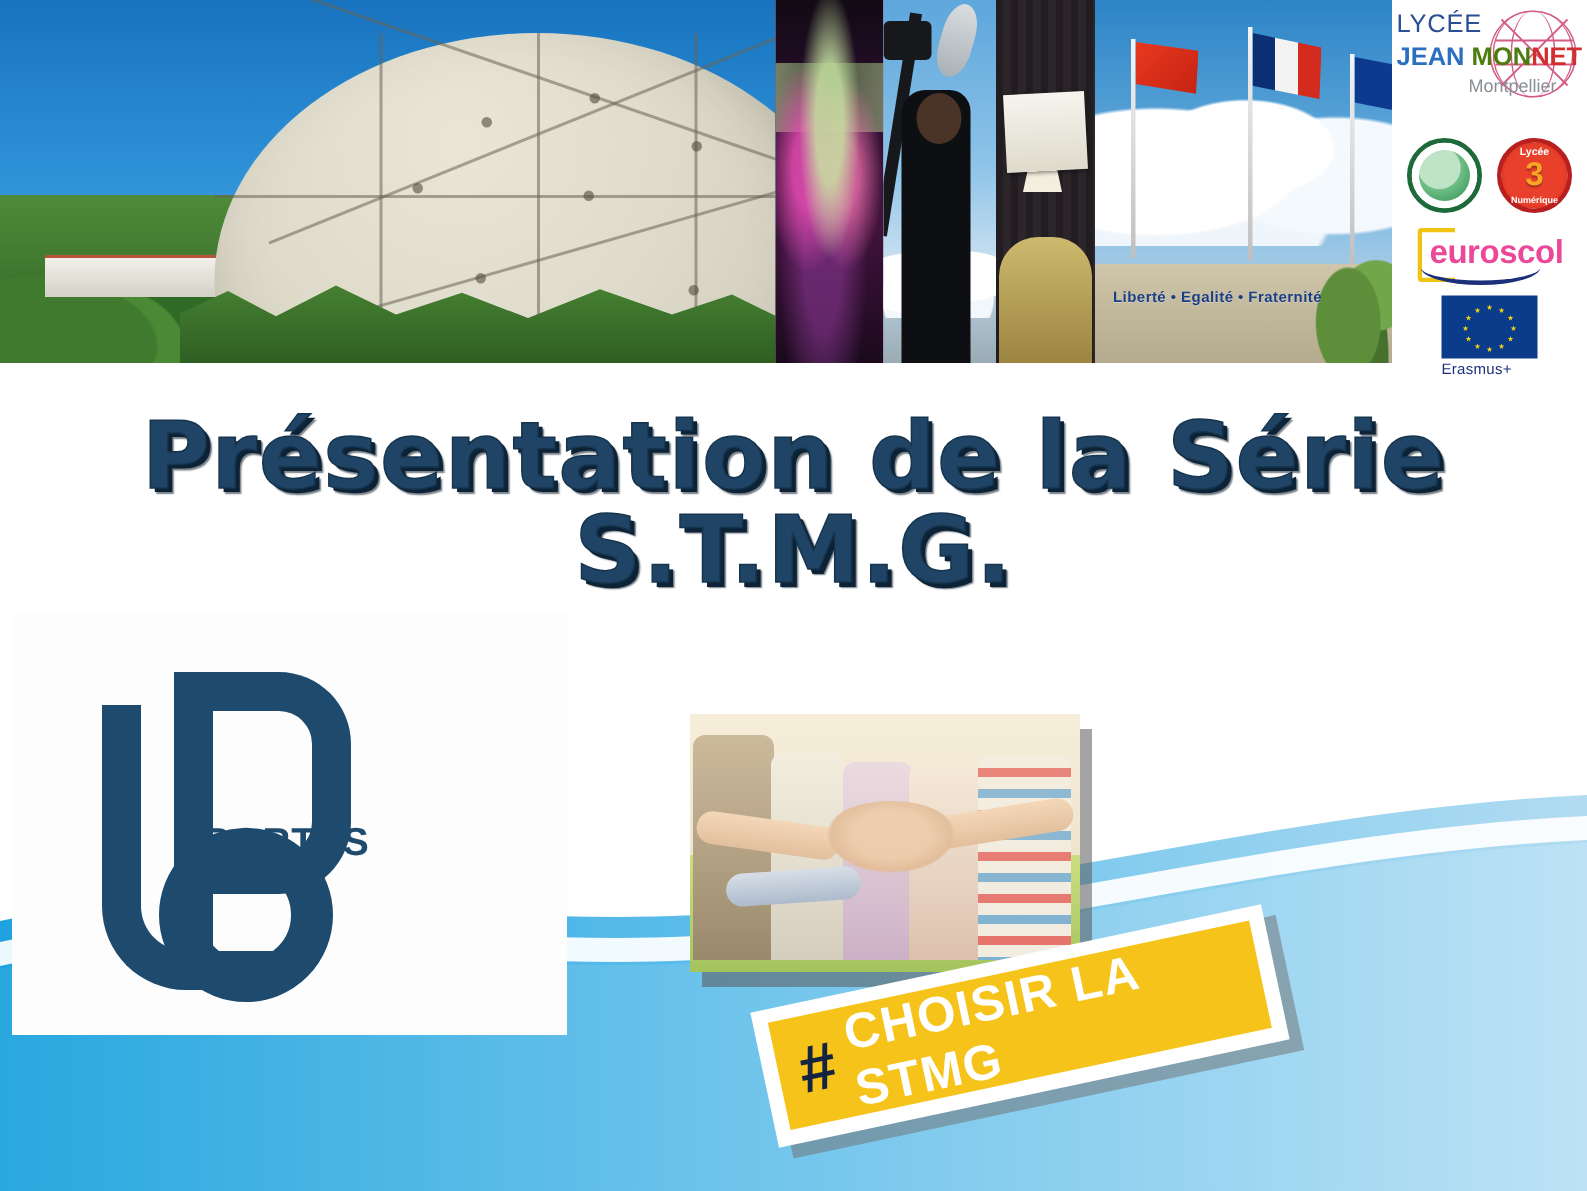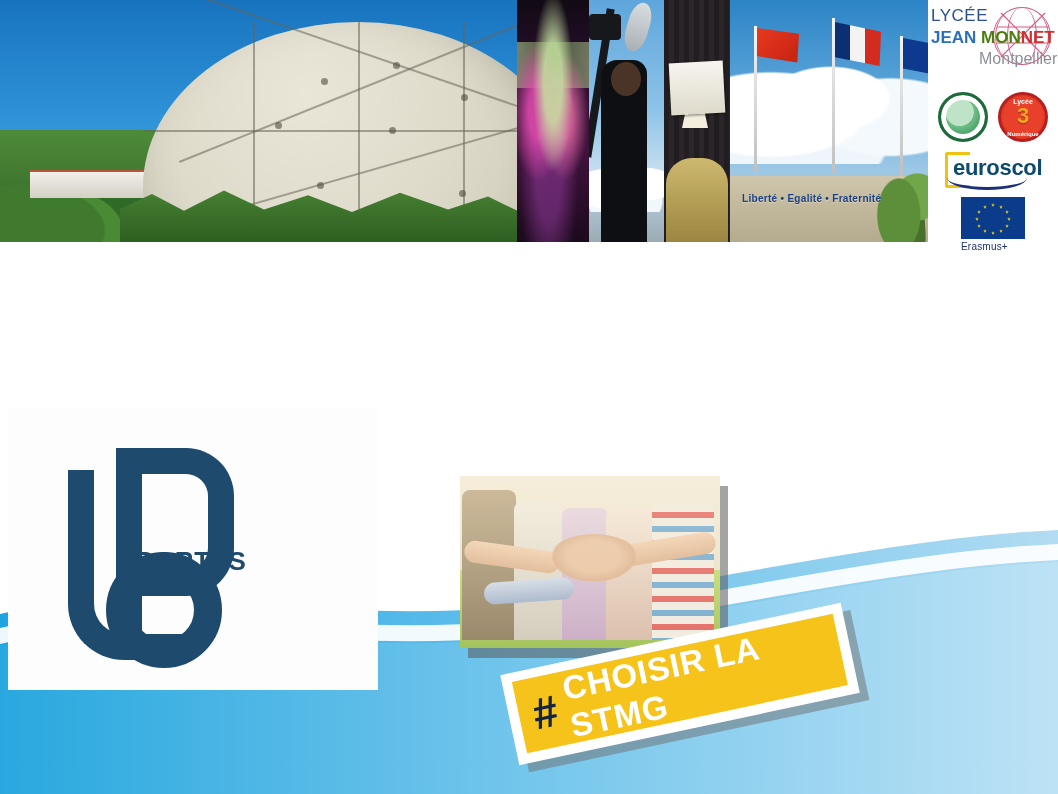--- a/index.html
+++ b/index.html
@@ -141,38 +141,38 @@
     transform: translateX(-50%);
   }
   .lyc-globe:before { width: 28px; border-radius: 50%; }
   .lyc-globe:after { width: 52px; border-radius: 50%; }
   .lyc-grid { position:absolute; right:4px; top:1px; width:56px; height:56px; }
   .lyc-l1 { position:absolute; left:0; top:0; width:124px; font-size:17px; font-weight:400; color:#2b4f94; letter-spacing:.5px; }
   .lyc-l2 { position:absolute; left:0; top:22px; width:124px; font-size:17px; font-weight:bold; }
   .lyc-jean { color:#2b6fc0; }
   .lyc-mon { color:#4d7c0f; }
   .lyc-net { color:#d12f2f; }
-  .lyc-l3 { position:absolute; left:48px; top:44px; font-size:16px; color:#8a8f96; }
+  .lyc-l3 { position:absolute; left:48px; top:44px; font-size:12px; color:#8a8f96; }
 
   .badge-row { display:flex; gap: 10px; margin-top: 4px; }
   .badge { width: 44px; height: 44px; border-radius: 50%; position: relative; }
   .badge-eco { border: 3px solid #1d6b3a; background: #fff; }
   .badge-eco .eco-inner { position:absolute; inset:5px; border-radius:50%; background: radial-gradient(circle at 40% 35%, #bfe3c6 0 46%, #6fbf86 48%, #2f8d52 100%); }
   .badge-eco .eco-ring { position:absolute; inset:-1px; border-radius:50%; border:1px solid #1d6b3a; }
   .badge-num { border: 3px solid #b81f1f; background: radial-gradient(circle at 50% 50%, #e8402a 0 62%, #c2201a 100%); }
   .badge-num .num3 { position:absolute; left:50%; top:50%; transform: translate(-50%,-52%); font-size:22px; font-weight:bold; color:#f5a623; text-shadow: 0 1px 1px rgba(0,0,0,.3); }
   .badge-num .ntop { position:absolute; left:0; right:0; top:3px; text-align:center; font-size:7px; color:#fff; font-weight:bold; }
   .badge-num .nbot { position:absolute; left:0; right:0; bottom:2px; text-align:center; font-size:6px; color:#fff; font-weight:bold; }
 
   .euroscol { position: relative; width: 104px; height: 40px; margin-top: 8px; }
   .eu-flagshape {
     position:absolute; left:4px; top:2px; width:22px; height:30px;
     border: 3px solid #f0c310; border-right: none; border-radius: 3px 0 0 3px;
   }
-  .eu-word { position:absolute; left:12px; top:5px; font-size:22px; font-weight:bold; color:#0c4a6e; letter-spacing:-.3px; }
+  .eu-word { position:absolute; left:12px; top:5px; font-size:22px; font-weight:bold; color:#ec4899; letter-spacing:-.3px; }
   .eu-wave { position:absolute; left:6px; bottom:0px; width:80px; height:9px;
     border-bottom: 3px solid #1b2f7a; border-radius: 0 0 50% 50%/0 0 100% 100%; }
 
   .erasmus { margin-top: 7px; text-align: left; }
   .eras-flag { width: 64px; height: 42px; background:#0b3c8c; position: relative; margin: 0 auto; }
   .eras-star { position:absolute; width:4px; height:4px; background:#f5d210;
     clip-path: polygon(50% 0,61% 35%,98% 35%,68% 57%,79% 91%,50% 70%,21% 91%,32% 57%,2% 35%,39% 35%); }
   .eras-label { font-size: 10px; color:#1b2f7a; margin-top: 2px; letter-spacing:.2px; }
 
   
@@ -386,20 +386,24 @@
         <div class="eras-star" style="left:22px;top:32px;"></div>
         <div class="eras-star" style="left:16px;top:27px;"></div>
         <div class="eras-star" style="left:14px;top:20px;"></div>
         <div class="eras-star" style="left:16px;top:13px;"></div>
         <div class="eras-star" style="left:22px;top:8px;"></div>
       </div>
       <div class="eras-label">Erasmus+</div>
     </div>
   </div>
 
+  <div class="title">
+    <span class="l1">Présentation de la Série</span>
+    <span class="l2">S.T.M.G.</span>
+  </div>
 
   <div class="jpo-card">
     <div class="jpo-mark">
       <div class="jpo-j"></div>
       <div class="jpo-jtop"></div>
       <div class="jpo-p"></div>
       <div class="jpo-pbowl"></div>
       <div class="jpo-o"></div>
     </div>
     <div class="jpo-text">

